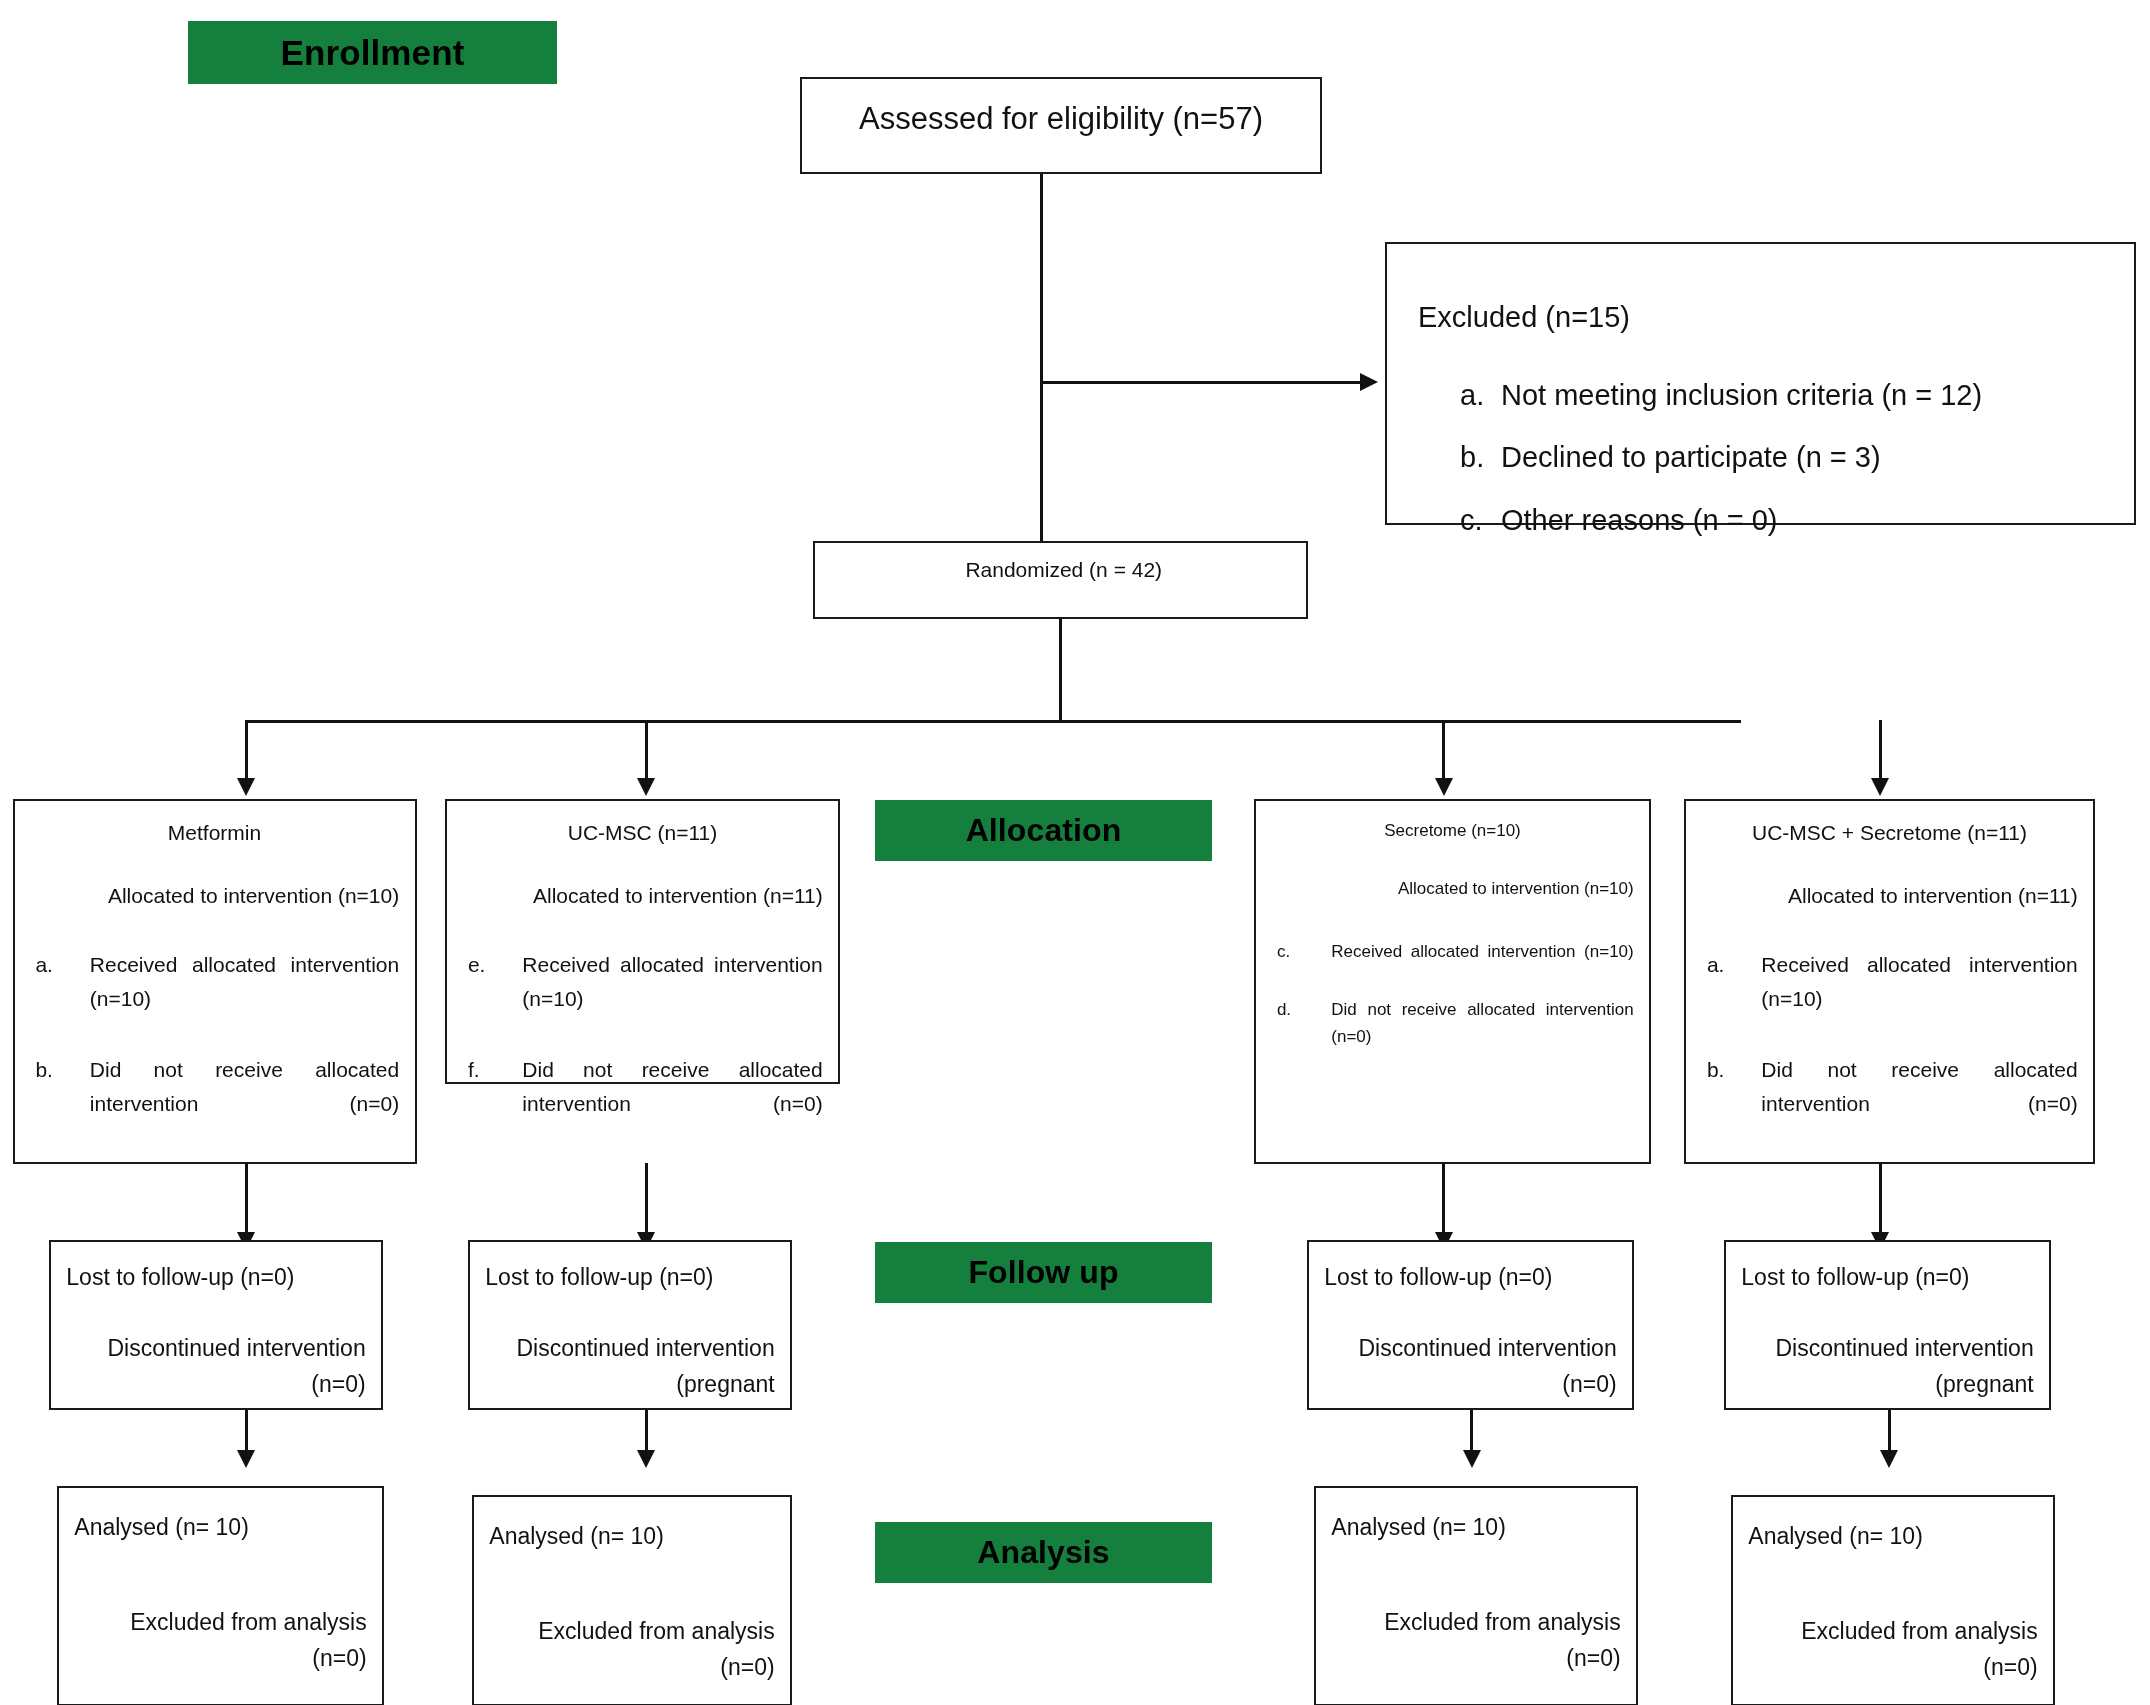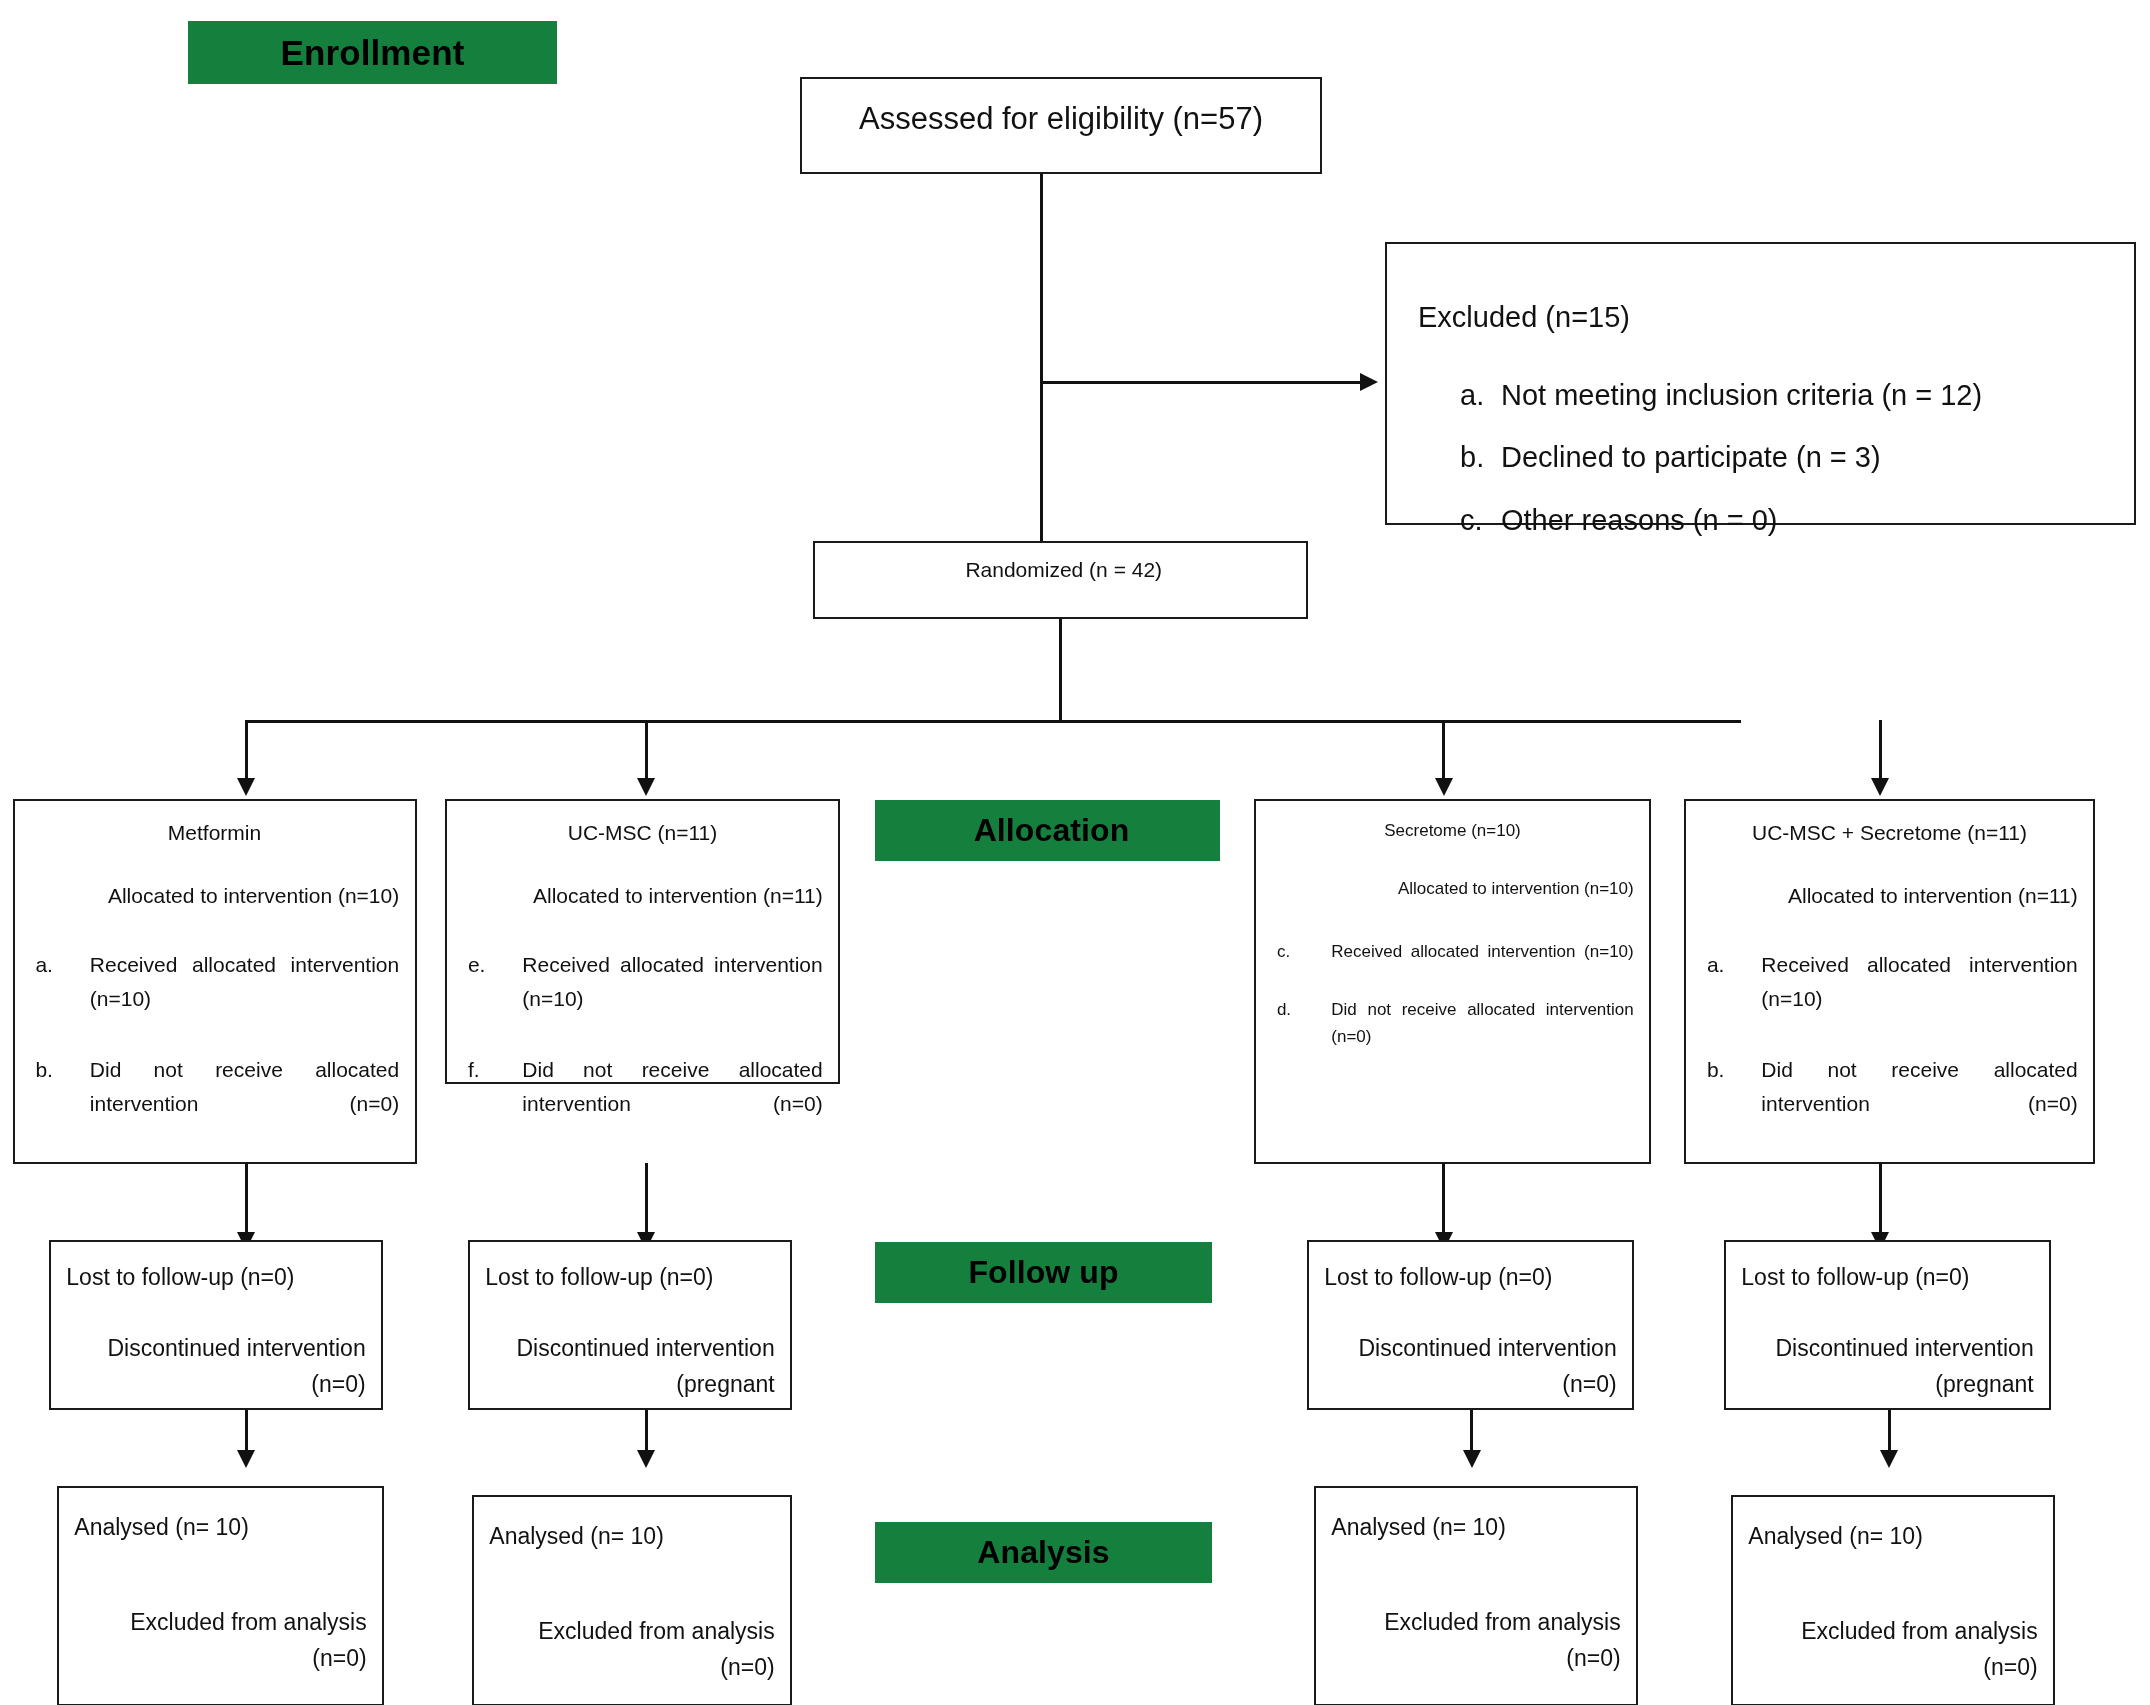--- a/index.html
+++ b/index.html
@@ -177,21 +177,21 @@
 
   <div class="vline" style="left:645px; top:720px; width:2.8px; height:66px;"></div>
   <div class="arrow-down" style="left:637px; top:778px;"></div>
 
   <div class="vline" style="left:1442px; top:720px; width:2.8px; height:66px;"></div>
   <div class="arrow-down" style="left:1435px; top:778px;"></div>
 
   <div class="vline" style="left:1879px; top:720px; width:2.8px; height:66px;"></div>
   <div class="arrow-down" style="left:1871px; top:778px;"></div>
 
-  <div class="stage-label" style="left:875px; top:800px; width:337px; height:61px; font-size:32px;padding-left:8px;">
+  <div class="stage-label" style="left:875px; top:800px; width:337px; height:61px; font-size:32px;">
     <span>Allocation</span>
   </div>
 
   <div class="box" style="left:12.5px; top:799px; width:404px; height:365px;">
     <div class="box-inner" style="top:19.5px; left:15.3px; right:15.3px; font-size:21px;">
       <div class="ctr">Metformin</div>
       <div class="line" style="margin-top:35px;">Allocated to intervention (n=10)</div>
       <ol class="alpha" style="margin-top:36px;">
         <li>
           <span class="mk">a.</span>

